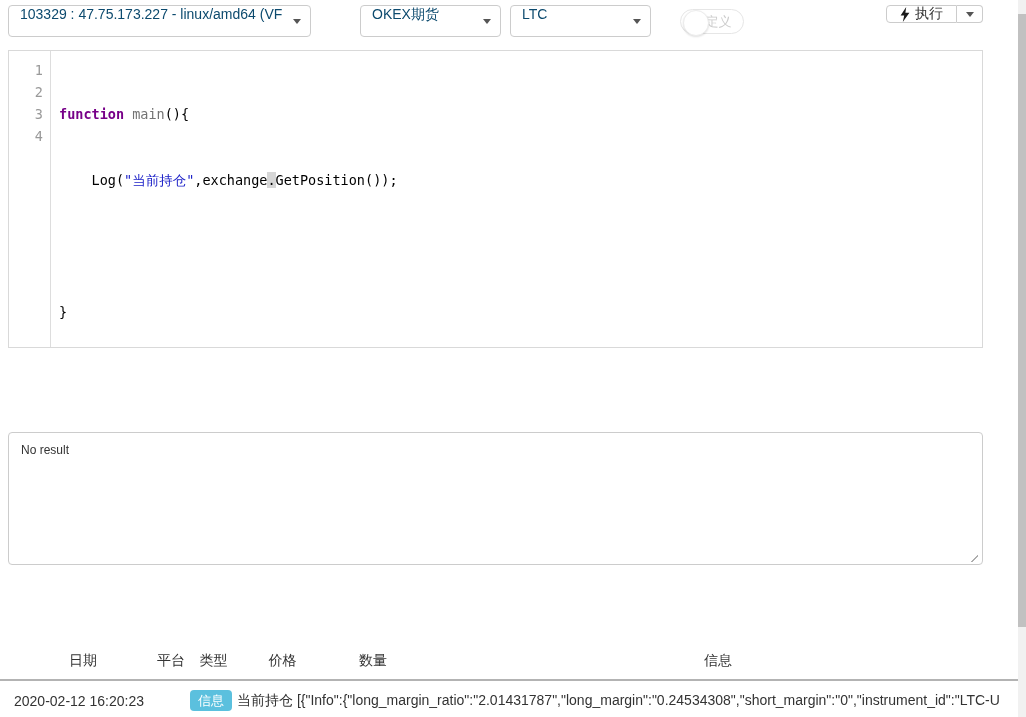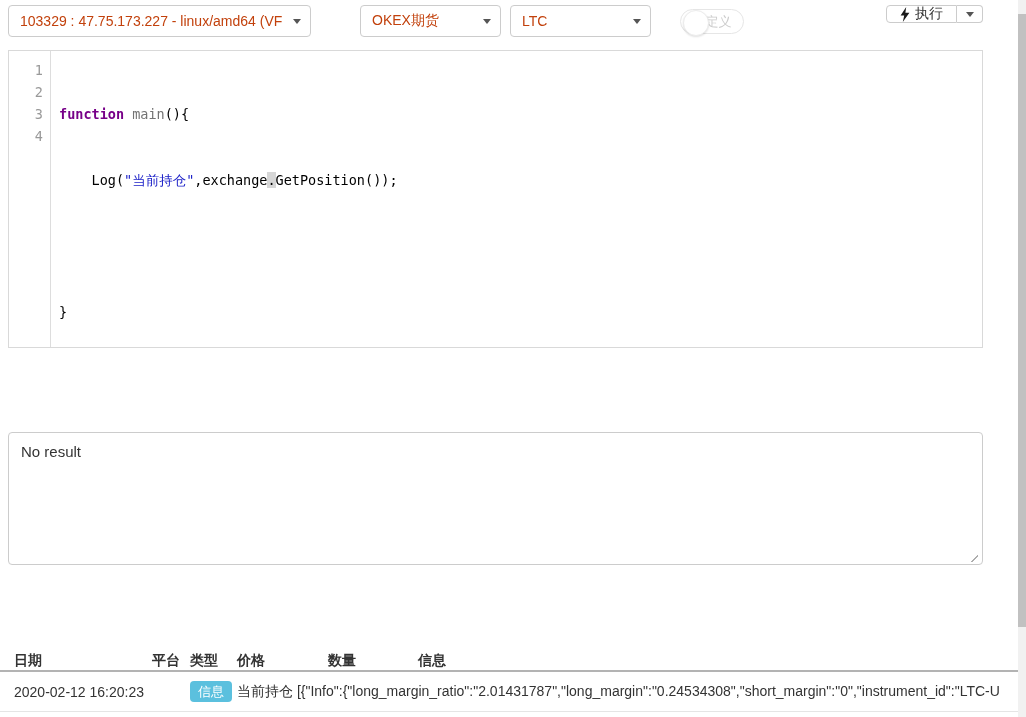--- a/index.html
+++ b/index.html
@@ -5,22 +5,22 @@
   * { margin:0; padding:0; box-sizing:border-box; }
   body { background:#fff; font-family:"Liberation Sans", sans-serif; }
   #app {
     position:relative; width:1026px; height:717px; background:#fff;
     overflow:hidden; color:#333;
   }
 
   
   .select-box {
     position:absolute; top:5px; height:32px; background:#fff;
-    border:1px solid #ccc; border-radius:4px; font-size:14px; color:#c2410c;
-    display:flex; align-items:center; padding:0 24px 0 11px; cursor:pointer;
+    border:1px solid #ccc; border-radius:4px; font-size:14px; color:#0c4a6e;
+    display:flex; align-items:flex-start; padding:0 24px 0 11px; cursor:pointer;
     white-space:nowrap; overflow:hidden;
   }
   .select-box .val { overflow:hidden; white-space:nowrap; flex:1; }
   .caret {
     position:absolute; right:9px; top:50%; margin-top:-2px;
     width:0; height:0; border-left:4px solid transparent;
     border-right:4px solid transparent; border-top:5px solid #555;
   }
   #sel-node   { left:8px;   width:303px; }
   #sel-exch   { left:360px; width:141px; }
@@ -73,39 +73,39 @@
   .section-title {
     position:absolute; left:22px; top:8px; font-size:14px; color:#999;
   }
   #result-hd { top:371px; }
   #log-hd    { top:587px; }
 
   
   .result-area {
     position:absolute; left:8px; top:432px; width:975px; height:133px;
     border:1px solid #ccc; border-radius:4px; padding:10px 12px;
-    font-family:"Liberation Sans", sans-serif; font-size:15px; color:#333;
+    font-family:"Liberation Sans", sans-serif; font-size:12px; color:#333;
     resize:none; outline:none; background:#fff;
   }
   .resize-handle {
     position:absolute; left:966px; top:550px; width:12px; height:12px;
     background:
       linear-gradient(135deg, transparent 0 50%, transparent 50%),
       repeating-linear-gradient(135deg, transparent 0 2px, #999 2px 3px, transparent 3px 5px);
     clip-path:polygon(100% 0, 100% 100%, 0 100%);
     cursor:nwse-resize; opacity:.8;
   }
 
   
   .log-table {
     position:absolute; left:0; top:644px; width:1018px;
     border-collapse:collapse; table-layout:fixed; font-size:14px;
   }
   .log-table th {
-    text-align:left; font-weight:bold; color:#333; padding:8px 0 0 0;
+    text-align:center; font-weight:normal; color:#333; padding:8px 0 9px 0;
     border-bottom:2px solid #b3b3b3; white-space:nowrap;
   }
   .log-table td {
     padding:9px 0; border-bottom:1px solid #e5e5e5; color:#333;
     white-space:nowrap; overflow:hidden; vertical-align:middle;
   }
   .log-table .c1 { padding-left:14px; }
   .badge-info {
     display:inline-block; background:#5bc0de; color:#fff; font-size:13px;
     line-height:1; padding:4px 8px; border-radius:4px;

